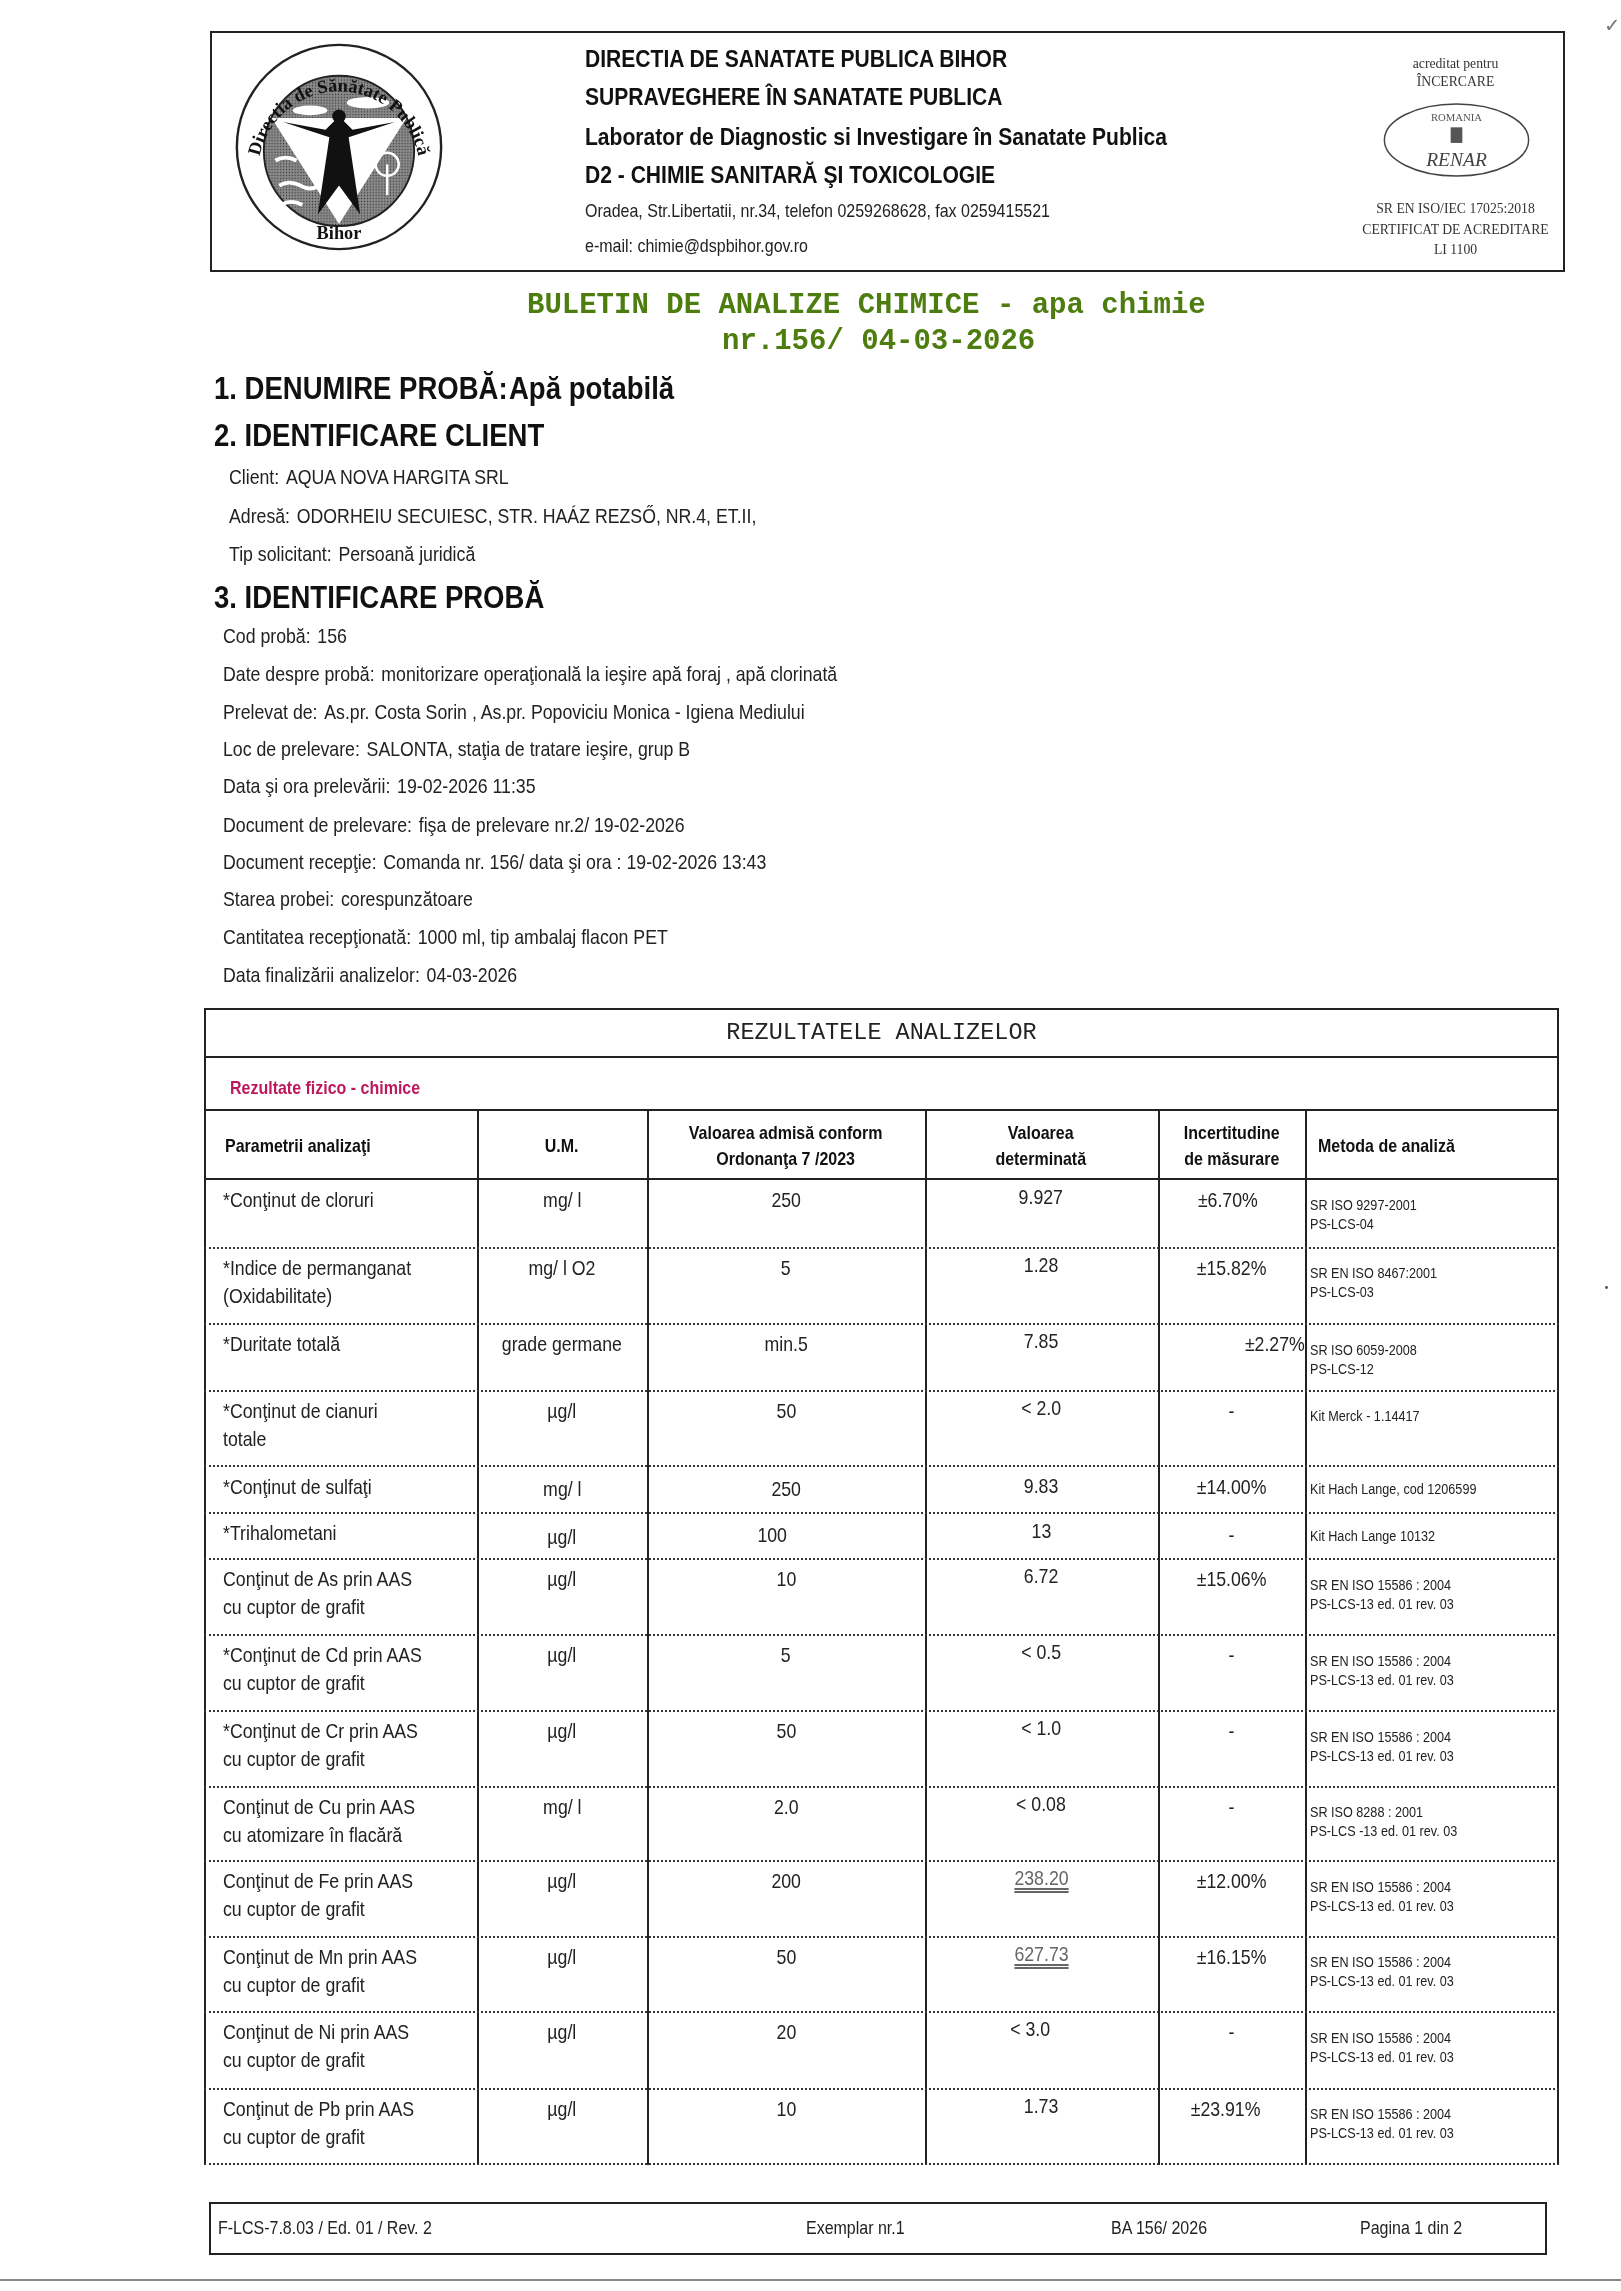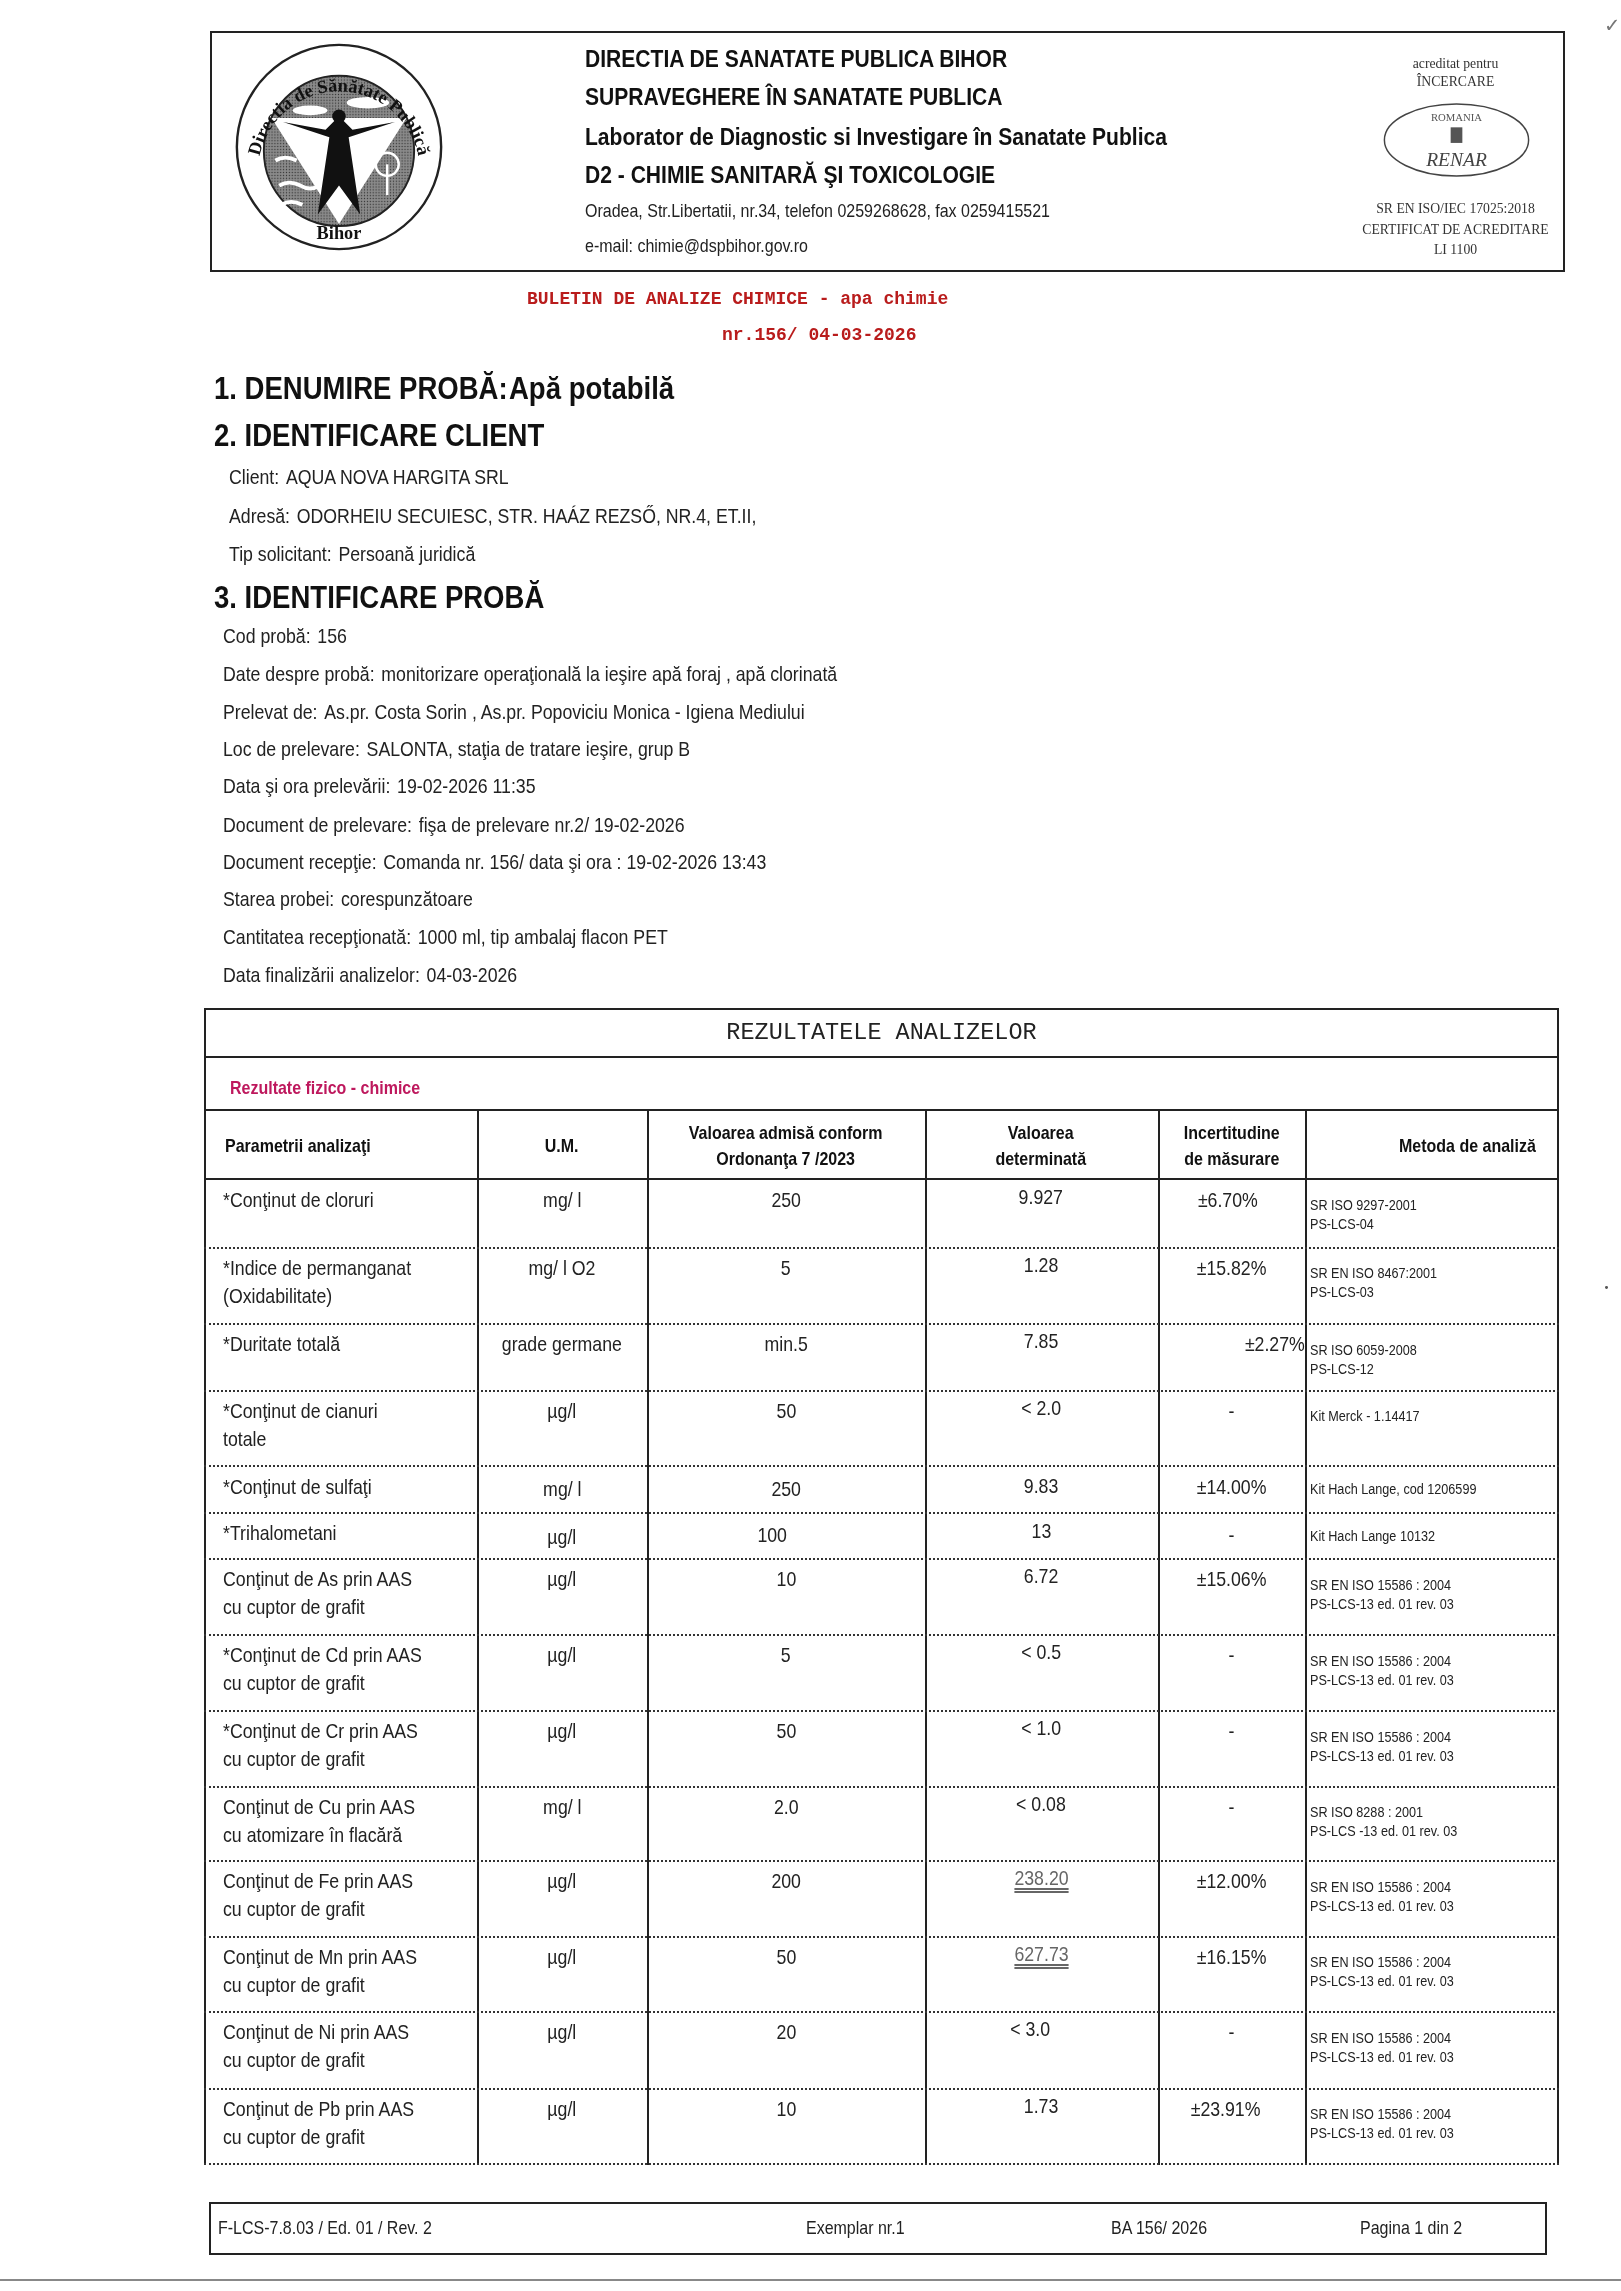--- a/index.html
+++ b/index.html
@@ -18,21 +18,21 @@
   }
   .logo { position: absolute; left: 232px; top: 41px; width: 214px; height: 212px; }
   .hdr-line { position: absolute; left: 585px; font-size: 24.5px; font-weight: bold; color: #111; }
   .hdr-line.small { font-size: 18.6px; font-weight: normal; color: #222; }
   .acc { position: absolute; left: 1343px; width: 225px; text-align: center;
          font-family: "Liberation Serif", serif; color: #333; }
   .acc.s { font-size: 13.7px; }
   .renar { position: absolute; left: 1382px; top: 102px; width: 149px; height: 76px; }
 
   .doc-title { position: absolute; font-family: "Liberation Mono", monospace;
-               font-weight: bold; font-size: 18px; color: #b91c1c; text-align: center; }
+               font-weight: bold; font-size: 29px; color: #4d7c0f; text-align: center; }
 
   .sec-h { position: absolute; left: 214px; font-size: 32px; font-weight: bold;
            text-decoration: underline; text-decoration-thickness: 2.9px; text-underline-offset: 3.9px; color: #111; }
   .sec-v { position: absolute; font-size: 32px; font-weight: bold; color: #111; }
   .line { position: absolute; font-size: 20.6px; color: #222; }
   .line .lbl { margin-right: 7.8px; }
   .tbl-border { position: absolute; left: 204px; top: 1008px; width: 1355px; height: 1157px;
                 border-left: 2px solid #222; border-right: 2px solid #222; border-top: 2.9px solid #222; box-sizing: border-box; }
   .band { position: absolute; left: 204px; width: 1355px; border-bottom: 2.9px solid #222; box-sizing: border-box; }
   .band-title { top: 1008px; height: 50px; text-align: center;
@@ -150,21 +150,21 @@
   </div>
 <div class="col-hdr" style="left:647px; width:278px; justify-content:center; text-align:center; font-weight:bold;">
     <span class="narrow-c" style="font-weight:bold;"><span>Valoarea admisă conform</span><br><span>Ordonanţa 7 /2023</span></span>
   </div>
 <div class="col-hdr" style="left:925px; width:232px; justify-content:center; text-align:center;">
     <span class="narrow-c"><span>Valoarea</span><br><span>determinată</span></span>
   </div>
 <div class="col-hdr" style="left:1158px; width:147px; justify-content:center; text-align:center;">
     <span class="narrow-c"><span>Incertitudine</span><br><span>de măsurare</span></span>
   </div>
-<div class="col-hdr" style="left:1318px; width:240px;justify-content:flex-end;">
+<div class="col-hdr" style="left:1318px; width:240px;">
     <span class="narrow">Metoda de analiză</span>
   </div>
 
 <div class="hline-solid" style="top:1178px;"></div>
 
 <div class="hline-dot" style="top:1247px;"></div>
 <div class="hline-dot" style="top:1323px;"></div>
 <div class="hline-dot" style="top:1390px;"></div>
 <div class="hline-dot" style="top:1465px;"></div>
 <div class="hline-dot" style="top:1512px;"></div>

